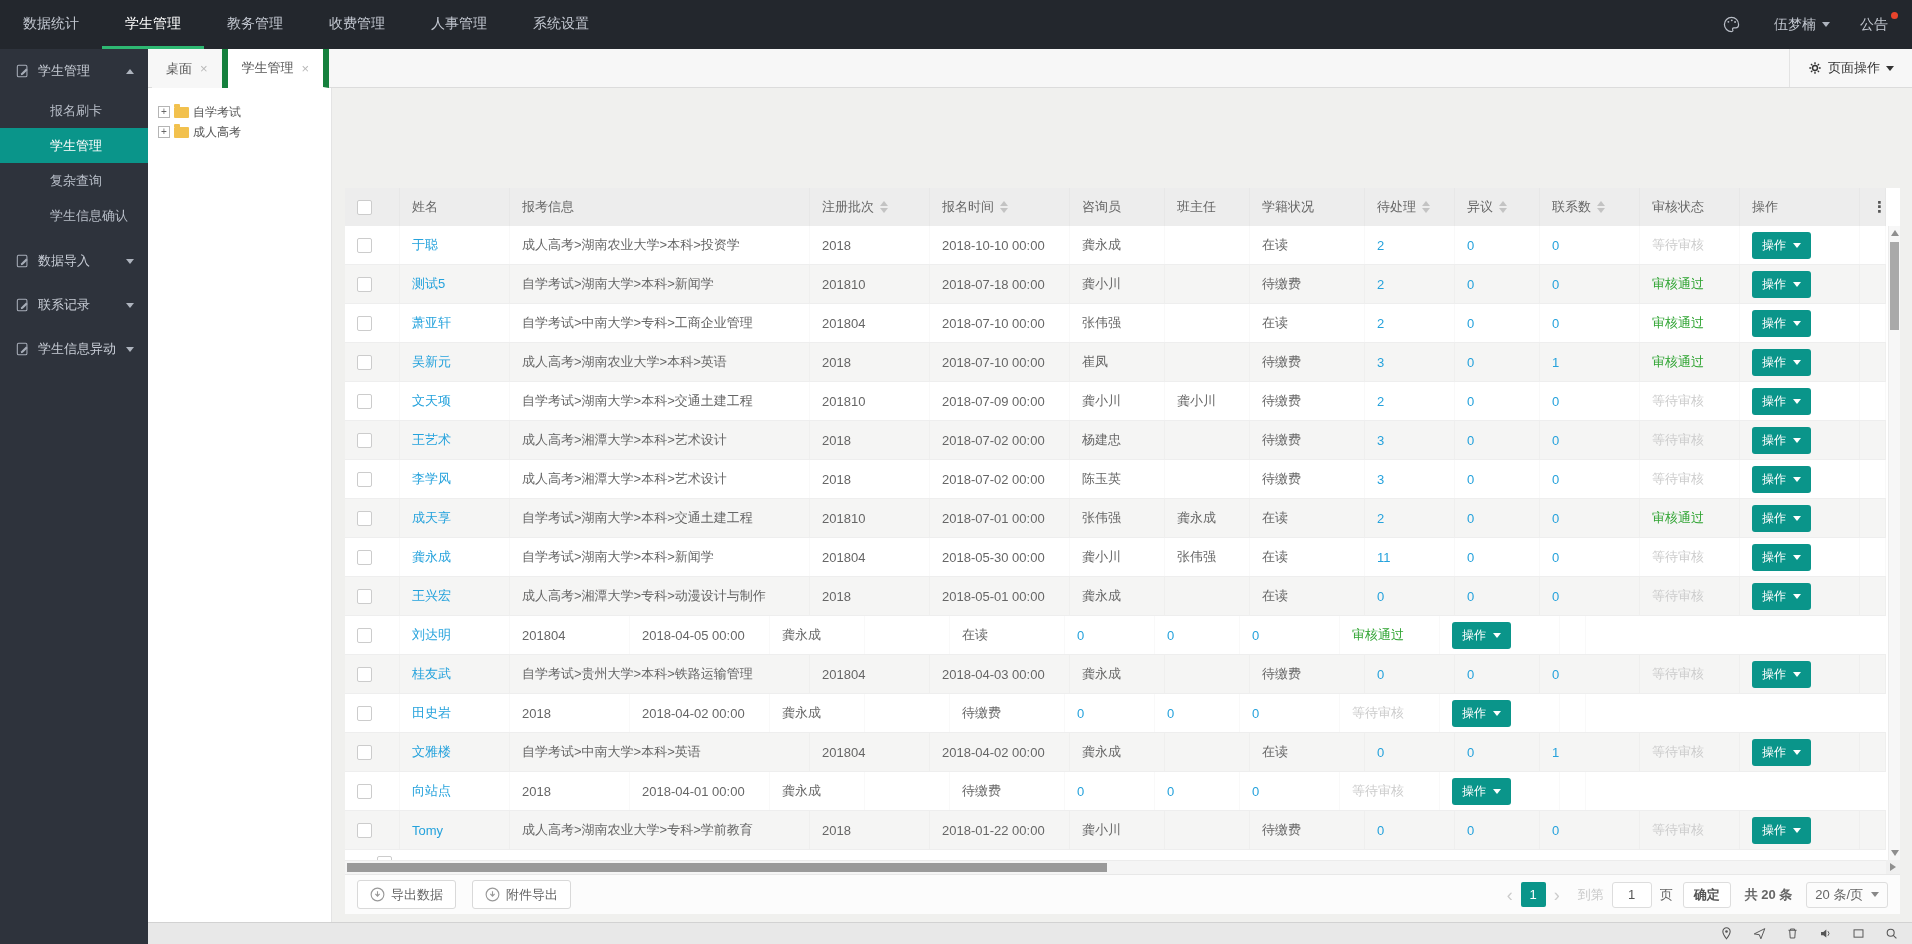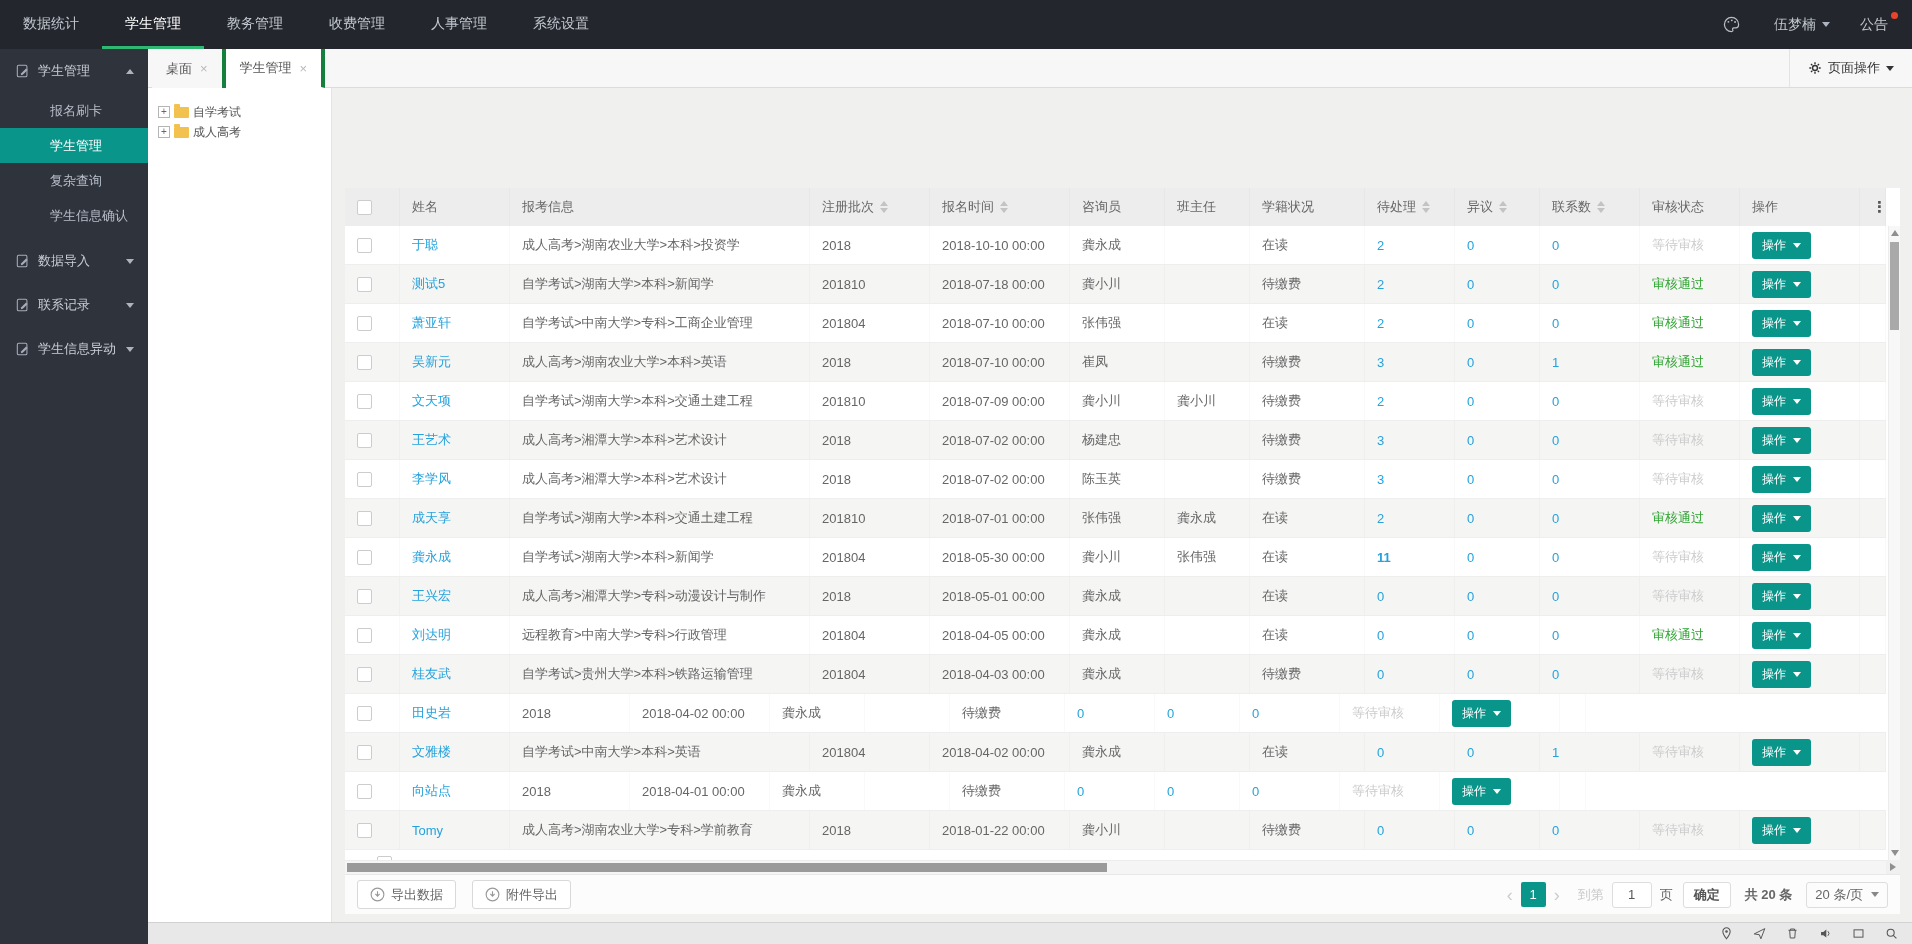--- a/index.html
+++ b/index.html
@@ -30,21 +30,21 @@
   .sb-group-header .caret { margin-left:auto; }
   .sb-items { padding-bottom:6px; }
   .sb-item { height:35px; line-height:35px; padding-left:50px; color:#b9bfc9; font-size:13px; cursor:pointer; }
   .sb-item.active { background:#0a958a; color:#fff; }
 
   
   .workspace { position:absolute; left:148px; top:49px; width:1764px; height:895px; }
 
   .tabbar { position:absolute; left:0; top:0; width:100%; height:39px; background:#f7f7f7; border-bottom:1px solid #dcdcdc; display:flex; }
   .tabs { display:flex; margin-left:4px; }
-  .tab { height:39px; display:flex; align-items:center; padding:0 14px; font-size:13px; color:#555; border-right:4px solid #15803d; cursor:pointer; background:#f7f7f7; }
+  .tab { height:39px; display:flex; align-items:center; padding:0 14px; font-size:13px; color:#555; border-right:6px solid #15803d; cursor:pointer; background:#f7f7f7; }
   .tab.active { background:#fff; border-bottom:1px solid #fff; margin-bottom:-1px; }
   .tab .close { margin-left:8px; color:#b9b9b9; font-size:13px; }
   .page-actions { margin-left:auto; display:flex; align-items:center; padding:0 18px; border-left:1px solid #e3e3e3; font-size:13px; color:#333; cursor:pointer; }
   .page-actions svg { margin-right:6px; }
   .page-actions .caret { border-top-color:#333; }
 
   .content { position:absolute; left:0; top:39px; width:100%; height:834px; background:#f0f0ee; }
   .tree-panel { position:absolute; left:0; top:0; width:184px; height:834px; background:#fff; border-right:1px solid #e4e4e4; padding:14px 0 0 10px; }
   .tree-node { display:flex; align-items:center; height:20px; cursor:pointer; }
   .expander { width:12px; height:12px; border:1px solid #b5b5b5; background:#fff; color:#666; font-size:10px; line-height:10px; text-align:center; margin-right:4px; }
@@ -564,21 +564,21 @@
               </div>
               <div class="cell" style="width: 110px;">
                 <span class="link">龚永成</span>
               </div>
               <div class="cell" style="width: 300px;">自学考试&gt;湖南大学&gt;本科&gt;新闻学</div>
               <div class="cell" style="width: 120px;">201804</div>
               <div class="cell" style="width: 140px;">2018-05-30 00:00</div>
               <div class="cell" style="width: 95px;">龚小川</div>
               <div class="cell" style="width: 85px;">张伟强</div>
               <div class="cell" style="width: 115px;">在读</div>
-              <div class="cell" style="width: 90px; font-weight: bold;">
+              <div class="cell" style="width: 90px;">
                 <span class="num">11</span>
               </div>
               <div class="cell" style="width: 85px;">
                 <span class="num">0</span>
               </div>
               <div class="cell" style="width: 100px;">
                 <span class="num">0</span>
               </div>
               <div class="cell" style="width: 100px;">
                 <span class="audit-wait">等待审核</span>
@@ -624,21 +624,20 @@
               </div>
               <div class="cell" style="width: 26px;"></div>
             </div>
             <div class="t-row">
               <div class="cell" style="width: 55px;">
                 <span class="cb"></span>
               </div>
               <div class="cell" style="width: 110px;">
                 <span class="link">刘达明</span>
               </div>
-              <div class="cell" style="width: 300px;">远程教育&gt;中南大学&gt;专科&gt;行政管理</div>
               <div class="cell" style="width: 120px;">201804</div>
               <div class="cell" style="width: 140px;">2018-04-05 00:00</div>
               <div class="cell" style="width: 95px;">龚永成</div>
               <div class="cell" style="width: 85px;"></div>
               <div class="cell" style="width: 115px;">在读</div>
               <div class="cell" style="width: 90px;">
                 <span class="num">0</span>
               </div>
               <div class="cell" style="width: 85px;">
                 <span class="num">0</span>

